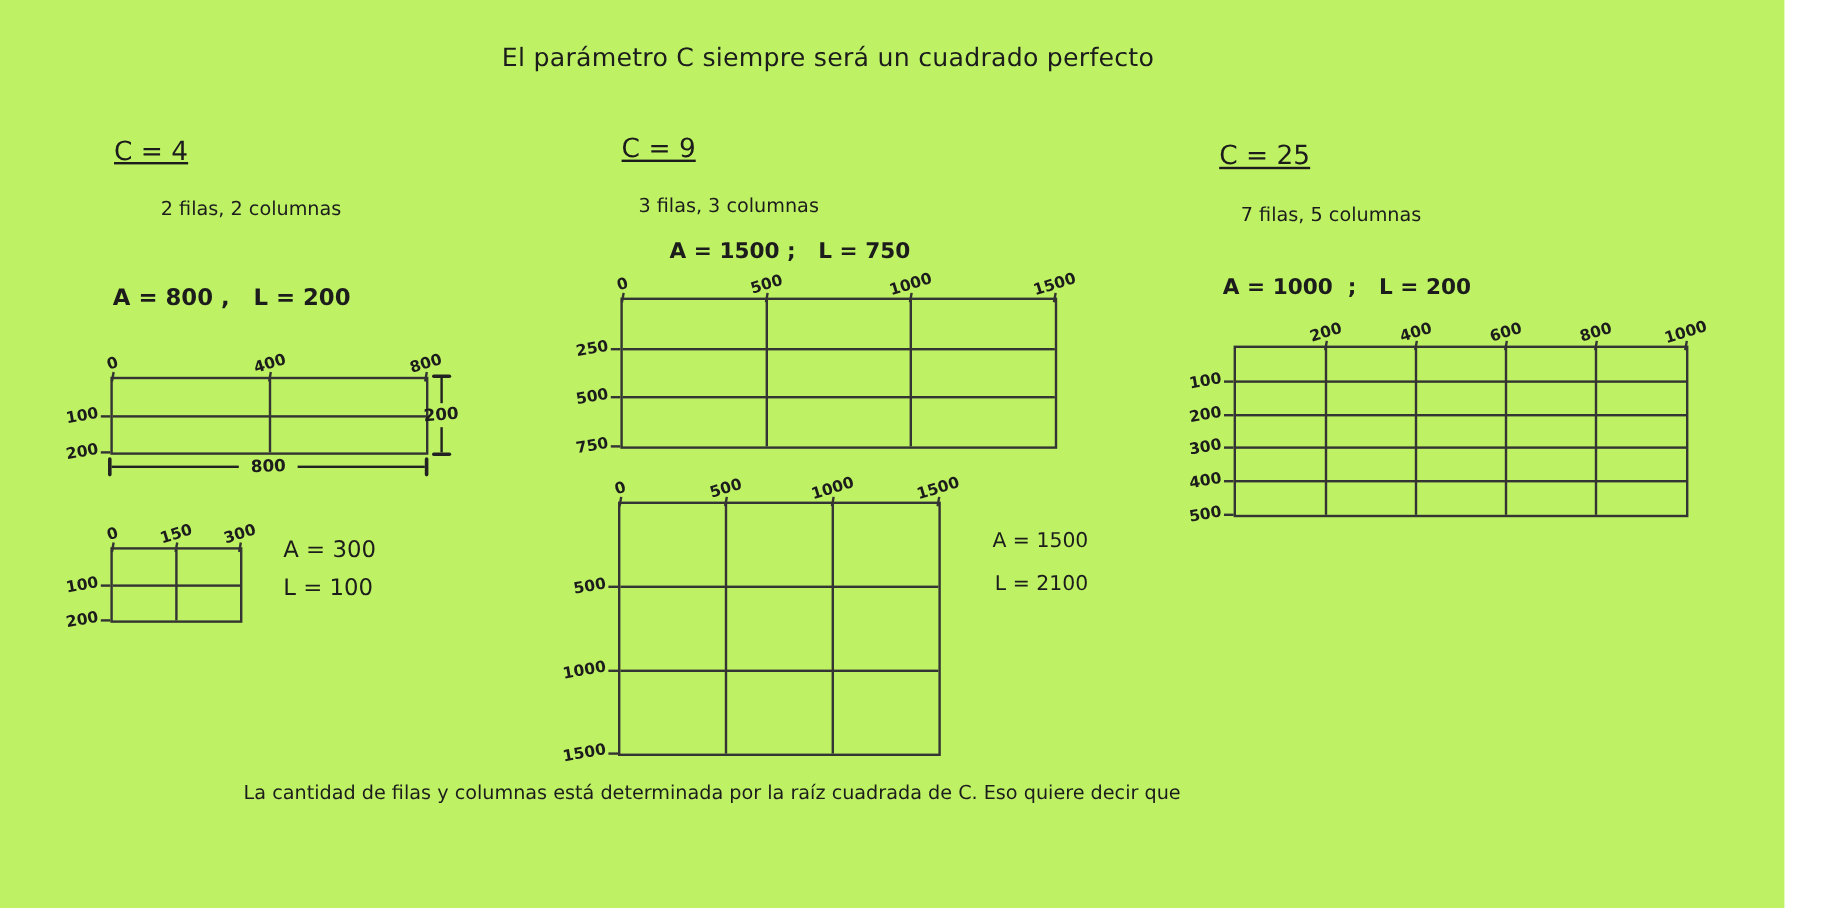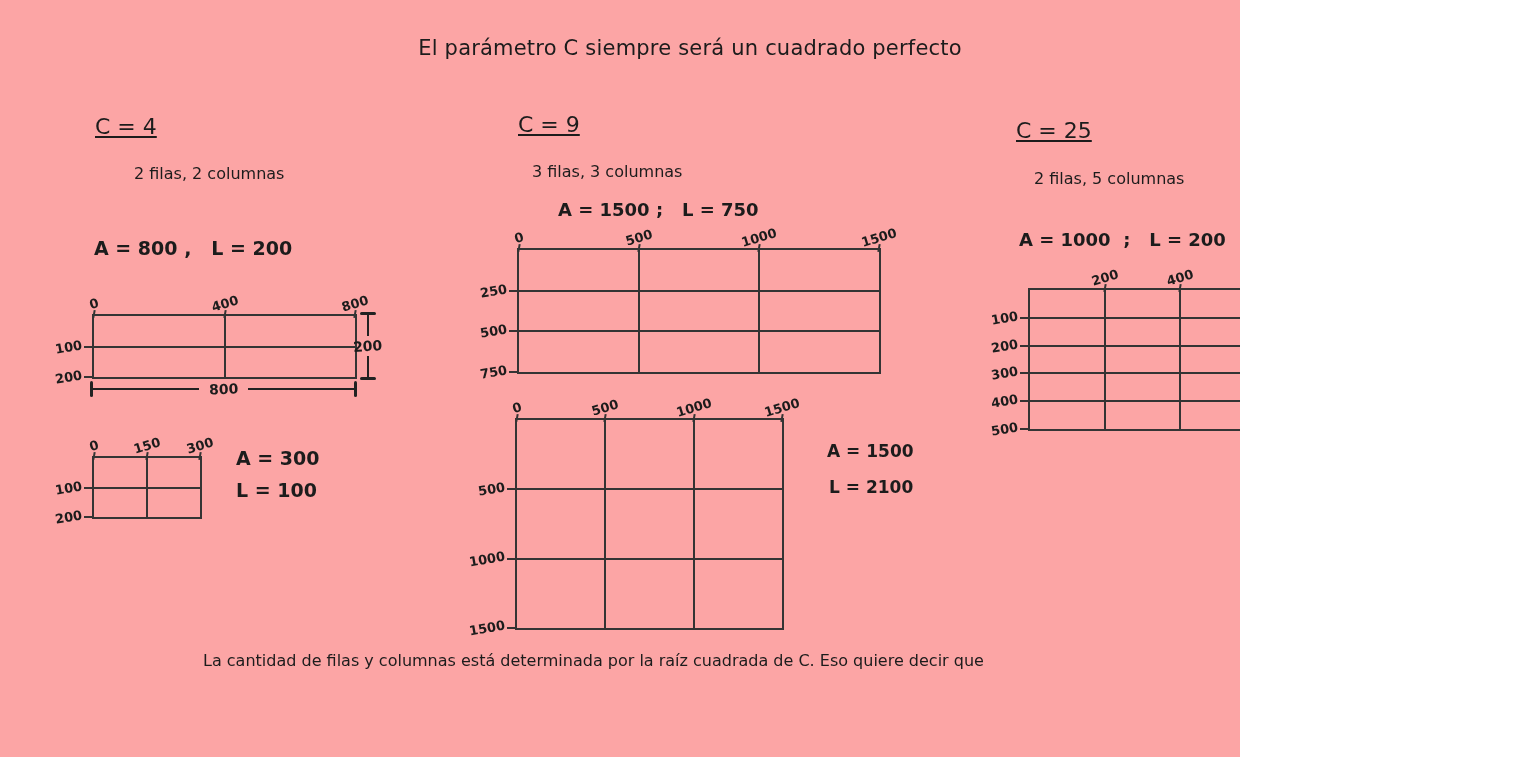--- a/index.html
+++ b/index.html
@@ -1,25 +1,25 @@
 <!DOCTYPE html>
 <html><head>
 <meta charset="utf-8">
 <style>
   html,body{margin:0;padding:0;background:#ffffff;}
   #canvas{
-    position:relative;width:1240px;height:757px;background:#fca5a5;overflow:hidden;
+    position:relative;width:1487px;height:757px;background:#bef264;overflow:hidden;
     font-family:"DejaVu Sans",sans-serif;color:#1c1c1c;
   }
   .abs{position:absolute;}
   .title{left:0;top:36px;width:1380px;text-align:center;font-size:21px;letter-spacing:.2px;}
   .c-label{font-size:22px;text-decoration:underline;}
   .rc-label{font-size:16px;}
   .params{font-size:18px;font-weight:bold;white-space:pre;}
-  .side-label{font-size:19px;font-weight:bold;white-space:pre;}
+  .side-label{font-size:19px;font-weight:normal;white-space:pre;}
 
   .grid-box{position:absolute;border:2px solid #343434;}
   .vline{position:absolute;top:0;bottom:0;width:2px;background:#343434;transform:translateX(-1px);}
   .hline{position:absolute;left:0;right:0;height:2px;background:#343434;transform:translateY(-1px);}
   .xtick{position:absolute;bottom:100%;margin-bottom:5px;transform:translateX(-50%) rotate(-17deg);
          font-size:13px;font-weight:bold;white-space:nowrap;}
   .xmark{position:absolute;top:-6px;width:2px;height:8px;background:#343434;transform:translateX(-50%) rotate(10deg);}
   .ytick{position:absolute;right:100%;margin-right:12px;transform:translateY(-50%) rotate(-10deg);
          font-size:13px;font-weight:bold;white-space:nowrap;}
   .ymark{position:absolute;left:-10px;width:8px;height:2px;background:#343434;transform:translateY(-50%);}
@@ -161,21 +161,21 @@
       <i class="ymark" style="top: 33.33%;"></i>
       <span class="ytick" style="top: 66.67%;">1000</span>
       <i class="ymark" style="top: 66.67%;"></i>
       <span class="ytick" style="top: 100%;">1500</span>
       <i class="ymark" style="top: 100%;"></i>
     </div>
   <div class="abs side-label" id="c9-square-a">A = 1500</div>
   <div class="abs side-label" id="c9-square-l">L = 2100</div>
 
   <div class="abs c-label" id="c25-label">C = 25</div>
-  <div class="abs rc-label" id="c25-rc">2 filas, 5 columnas</div>
+  <div class="abs rc-label" id="c25-rc">7 filas, 5 columnas</div>
   <div class="abs params" id="c25-params">A = 1000  ;   L = 200</div>
 
   <div class="grid-box" id="grid-c25">
       <div class="vline" style="left: 20%;"></div>
       <div class="vline" style="left: 40%;"></div>
       <div class="vline" style="left: 60%;"></div>
       <div class="vline" style="left: 80%;"></div>
       <div class="hline" style="top: 20%;"></div>
       <div class="hline" style="top: 40%;"></div>
       <div class="hline" style="top: 60%;"></div>

